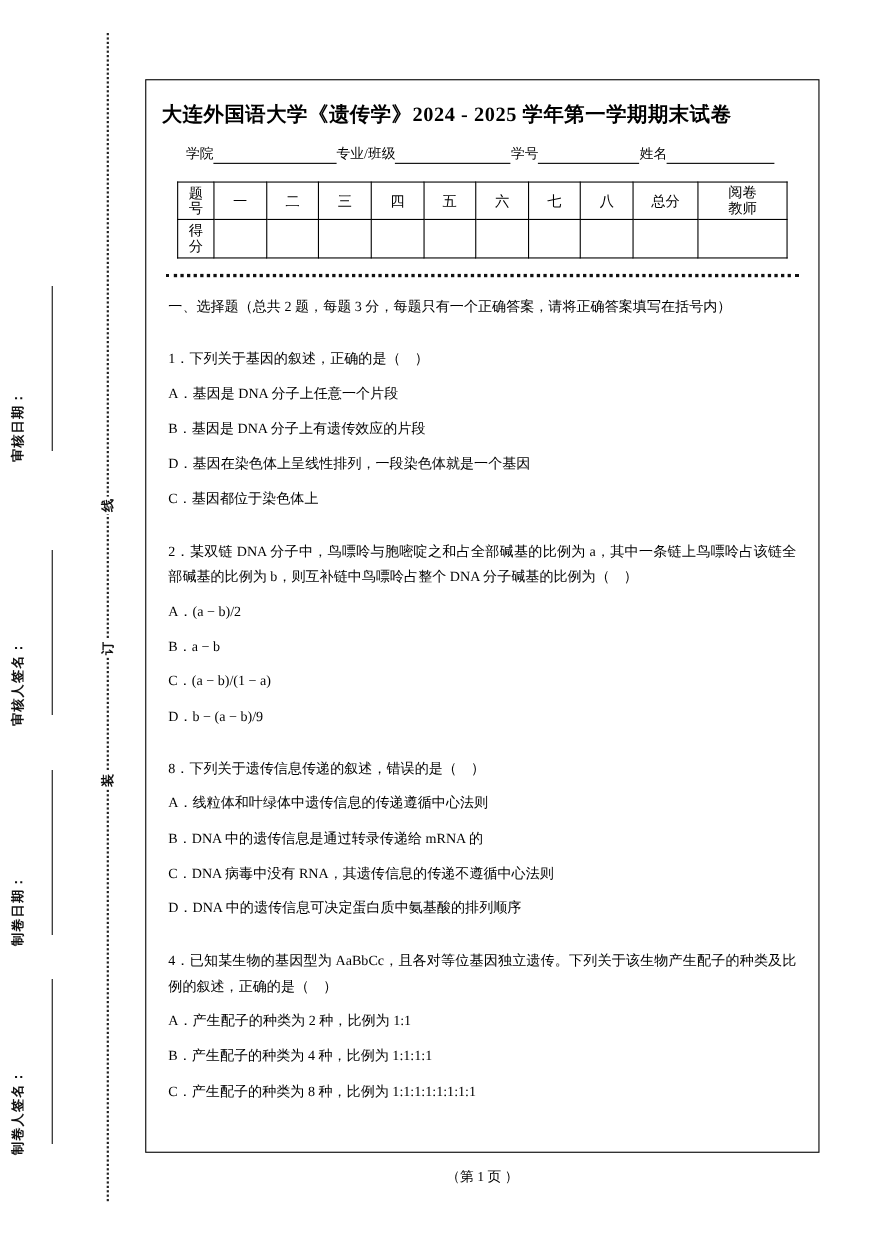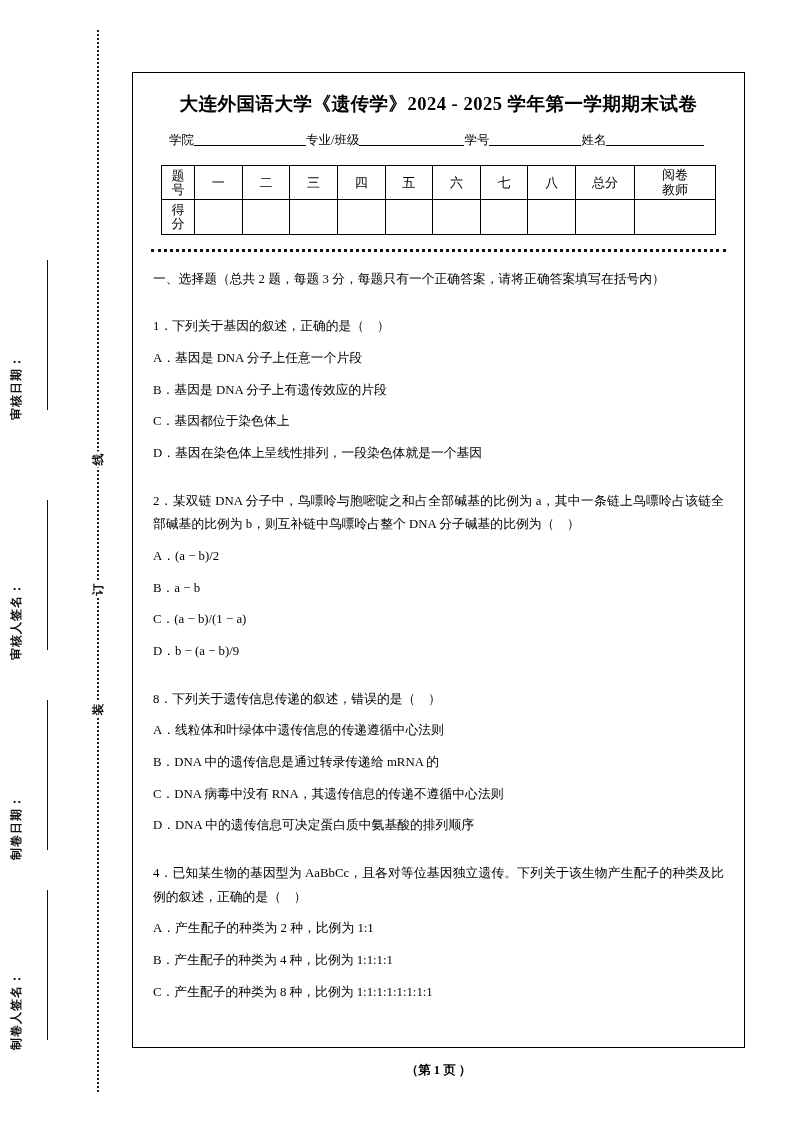--- a/index.html
+++ b/index.html
@@ -75,40 +75,39 @@
     top: 72px;
     width: 613px;
     height: 976px;
     border: 1.5px solid #000;
     box-sizing: border-box;
     padding: 0 14px;
   }
 
   
   .exam-title {
-    text-align: center;
     font-size: 18.5px;
     font-weight: bold;
     letter-spacing: 0.5px;
     margin-top: 18px;
     font-family: "Liberation Serif", "DejaVu Serif", serif;
     white-space: nowrap;
   }
 
   
   .id-row {
     display: flex;
     align-items: flex-end;
     margin-top: 16px;
     padding: 0 14px 0 22px;
     font-size: 12.5px;
   }
   .id-field {
     display: flex;
-    align-items: flex-start;
+    align-items: flex-end;
     white-space: nowrap;
   }
   .id-label { font-size: 12.5px; }
   .id-blank {
     display: inline-block;
     border-bottom: 1px solid #000;
     height: 13px;
   }
   .b1 { width: 112px; }
   .b2 { width: 105px; }
@@ -176,21 +175,21 @@
   }
 
   
   .footer {
     position: absolute;
     left: 132px;
     top: 1062px;
     width: 613px;
     text-align: center;
     font-size: 12.5px;
-    font-weight: bold;
+    font-weight: normal;
   }
 </style>
 </head>
 <body>
 
 <div class="left-margin">
   <div class="fold-line"></div>
   <div id="fold-marks">
       <div class="fold-char" style="top: 448px;">线</div>
       <div class="fold-char" style="top: 578px;">订</div>
@@ -278,22 +277,22 @@
   </div>
 
   <div class="dot-sep"></div>
 
   <div class="body">
     <div class="section-head">一、选择题（总共 2 题，每题 3 分，每题只有一个正确答案，请将正确答案填写在括号内）</div>
     <div id="questions">
         <div class="q-stem">1．下列关于基因的叙述，正确的是（　）</div>
         <div class="q-opt">A．基因是 DNA 分子上任意一个片段</div>
         <div class="q-opt">B．基因是 DNA 分子上有遗传效应的片段</div>
+        <div class="q-opt">D．基因在染色体上呈线性排列，一段染色体就是一个基因</div>
         <div class="q-opt">C．基因都位于染色体上</div>
-        <div class="q-opt">D．基因在染色体上呈线性排列，一段染色体就是一个基因</div>
         <div class="q-stem">2．某双链 DNA 分子中，鸟嘌呤与胞嘧啶之和占全部碱基的比例为 a，其中一条链上鸟嘌呤占该链全部碱基的比例为 b，则互补链中鸟嘌呤占整个 DNA 分子碱基的比例为（　）</div>
         <div class="q-opt">A．(a − b)/2</div>
         <div class="q-opt">B．a − b</div>
         <div class="q-opt">C．(a − b)/(1 − a)</div>
         <div class="q-opt">D．b − (a − b)/9</div>
         <div class="q-stem">8．下列关于遗传信息传递的叙述，错误的是（　）</div>
         <div class="q-opt">A．线粒体和叶绿体中遗传信息的传递遵循中心法则</div>
         <div class="q-opt">B．DNA 中的遗传信息是通过转录传递给 mRNA 的</div>
         <div class="q-opt">C．DNA 病毒中没有 RNA，其遗传信息的传递不遵循中心法则</div>
         <div class="q-opt">D．DNA 中的遗传信息可决定蛋白质中氨基酸的排列顺序</div>

